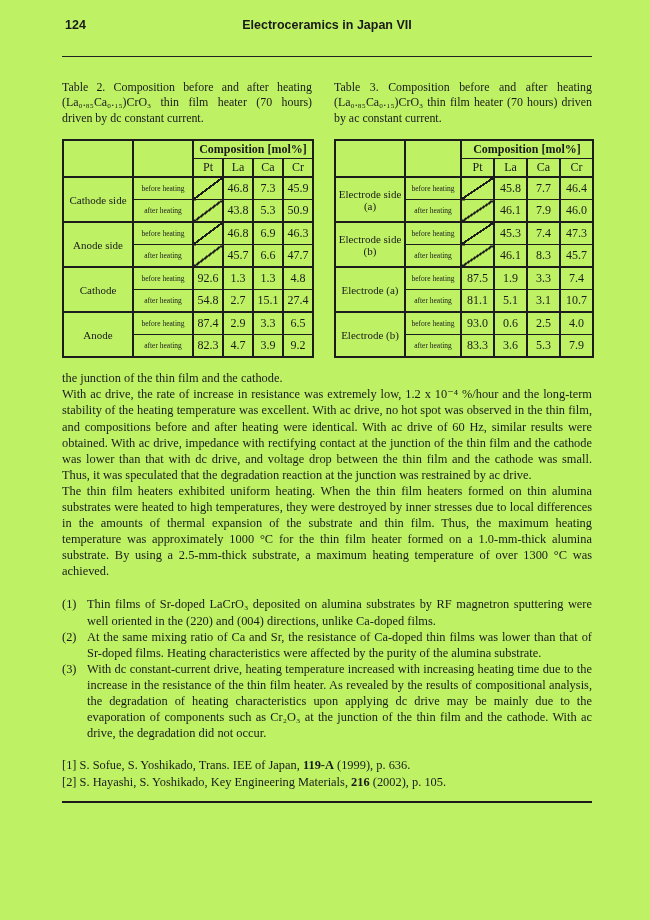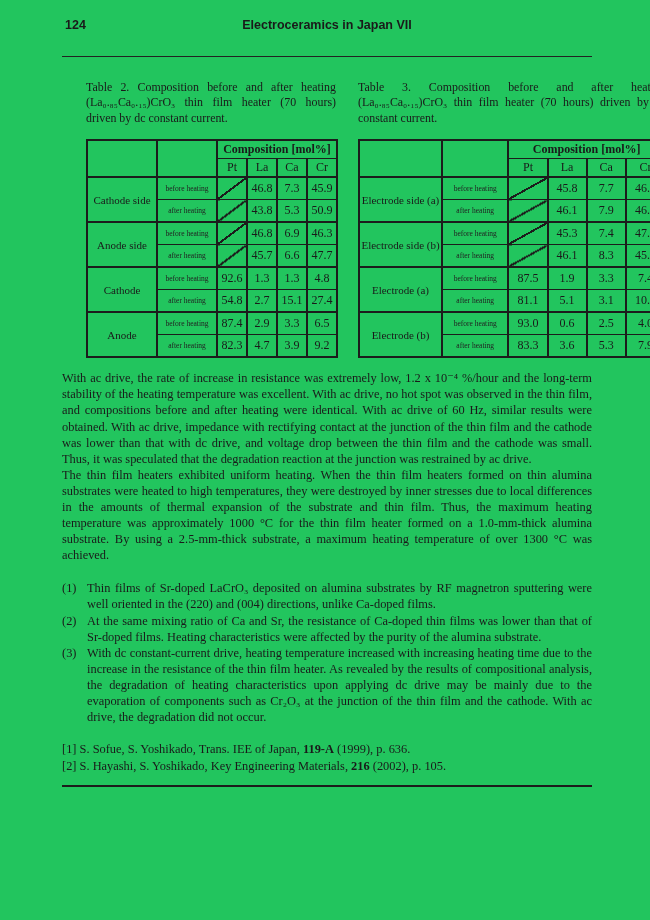--- a/index.html
+++ b/index.html
@@ -1,20 +1,20 @@
 <!DOCTYPE html>
 <html><head>
 <meta charset="utf-8">
 <style>
   html,body{margin:0;padding:0;background:#888;}
   .page{
     position:relative;
     width:650px;height:920px;
     margin:0 auto;
-    background:#22c55e;
+    background:#bef264;
     color:#1a1a1a;
     box-sizing:border-box;
     padding:18px 58px 0 62px;
     overflow:hidden;
     font-family:"Liberation Serif","DejaVu Serif",serif;
   }
   
   .running-head{
     position:relative;
     height:16px;
@@ -26,25 +26,24 @@
   .book-title{display:block;text-align:center;}
   .head-rule{
     border:none;border-top:1.7px solid #222;
     margin:22px 0 0 0;
   }
   
   .tables-row{
     display:flex;
     gap:22px;
     margin-top:23px;
-    margin-left:24px;
   }
   .table-col{flex:none;}
   .col-left{width:250px;}
-  .col-right{width:308px;}
+  .col-right{width:258px;}
   .caption{
     margin:0 0 13px 0;
     font-size:11.9px;
     line-height:15.4px;
     text-align:justify;
   }
   table.comp-table{
     border-collapse:collapse;
     table-layout:fixed;
     width:100%;
@@ -293,20 +292,21 @@
           <td class="num">3.6</td>
           <td class="num">5.3</td>
           <td class="num">7.9</td>
         </tr>
       </tbody>
         </table>
     </div>
   </div>
 
   <div class="body-text">
+    <p>the junction of the thin film and the cathode.</p>
     <p>With ac drive, the rate of increase in resistance was extremely low, 1.2 x 10⁻⁴ %/hour and the long-term stability of the heating temperature was excellent.  With ac drive, no hot spot was observed in the thin film, and compositions before and after heating were identical.  With ac drive of 60 Hz, similar results were obtained.  With ac drive, impedance with rectifying contact at the junction of the thin film and the cathode was lower than that with dc drive, and voltage drop between the thin film and the cathode was small.  Thus, it was speculated that the degradation reaction at the junction was restrained by ac drive.</p>
     <p>The thin film heaters exhibited uniform heating.  When the thin film heaters formed on thin alumina substrates were heated to high temperatures, they were destroyed by inner stresses due to local differences in the amounts of thermal expansion of the substrate and thin film.  Thus, the maximum heating temperature was approximately 1000 °C for the thin film heater formed on a 1.0-mm-thick alumina substrate.  By using a 2.5-mm-thick substrate, a maximum heating temperature of over 1300 °C was achieved.</p>
   </div>
 
   <div class="concl-list">
     <div class="concl-item">
       <span class="marker">(1)</span>
       <div class="itext">Thin films of Sr-doped LaCrO₃ deposited on alumina substrates by RF magnetron sputtering were well oriented in the (220) and (004) directions, unlike Ca-doped films.</div>
     </div>
     <div class="concl-item">

